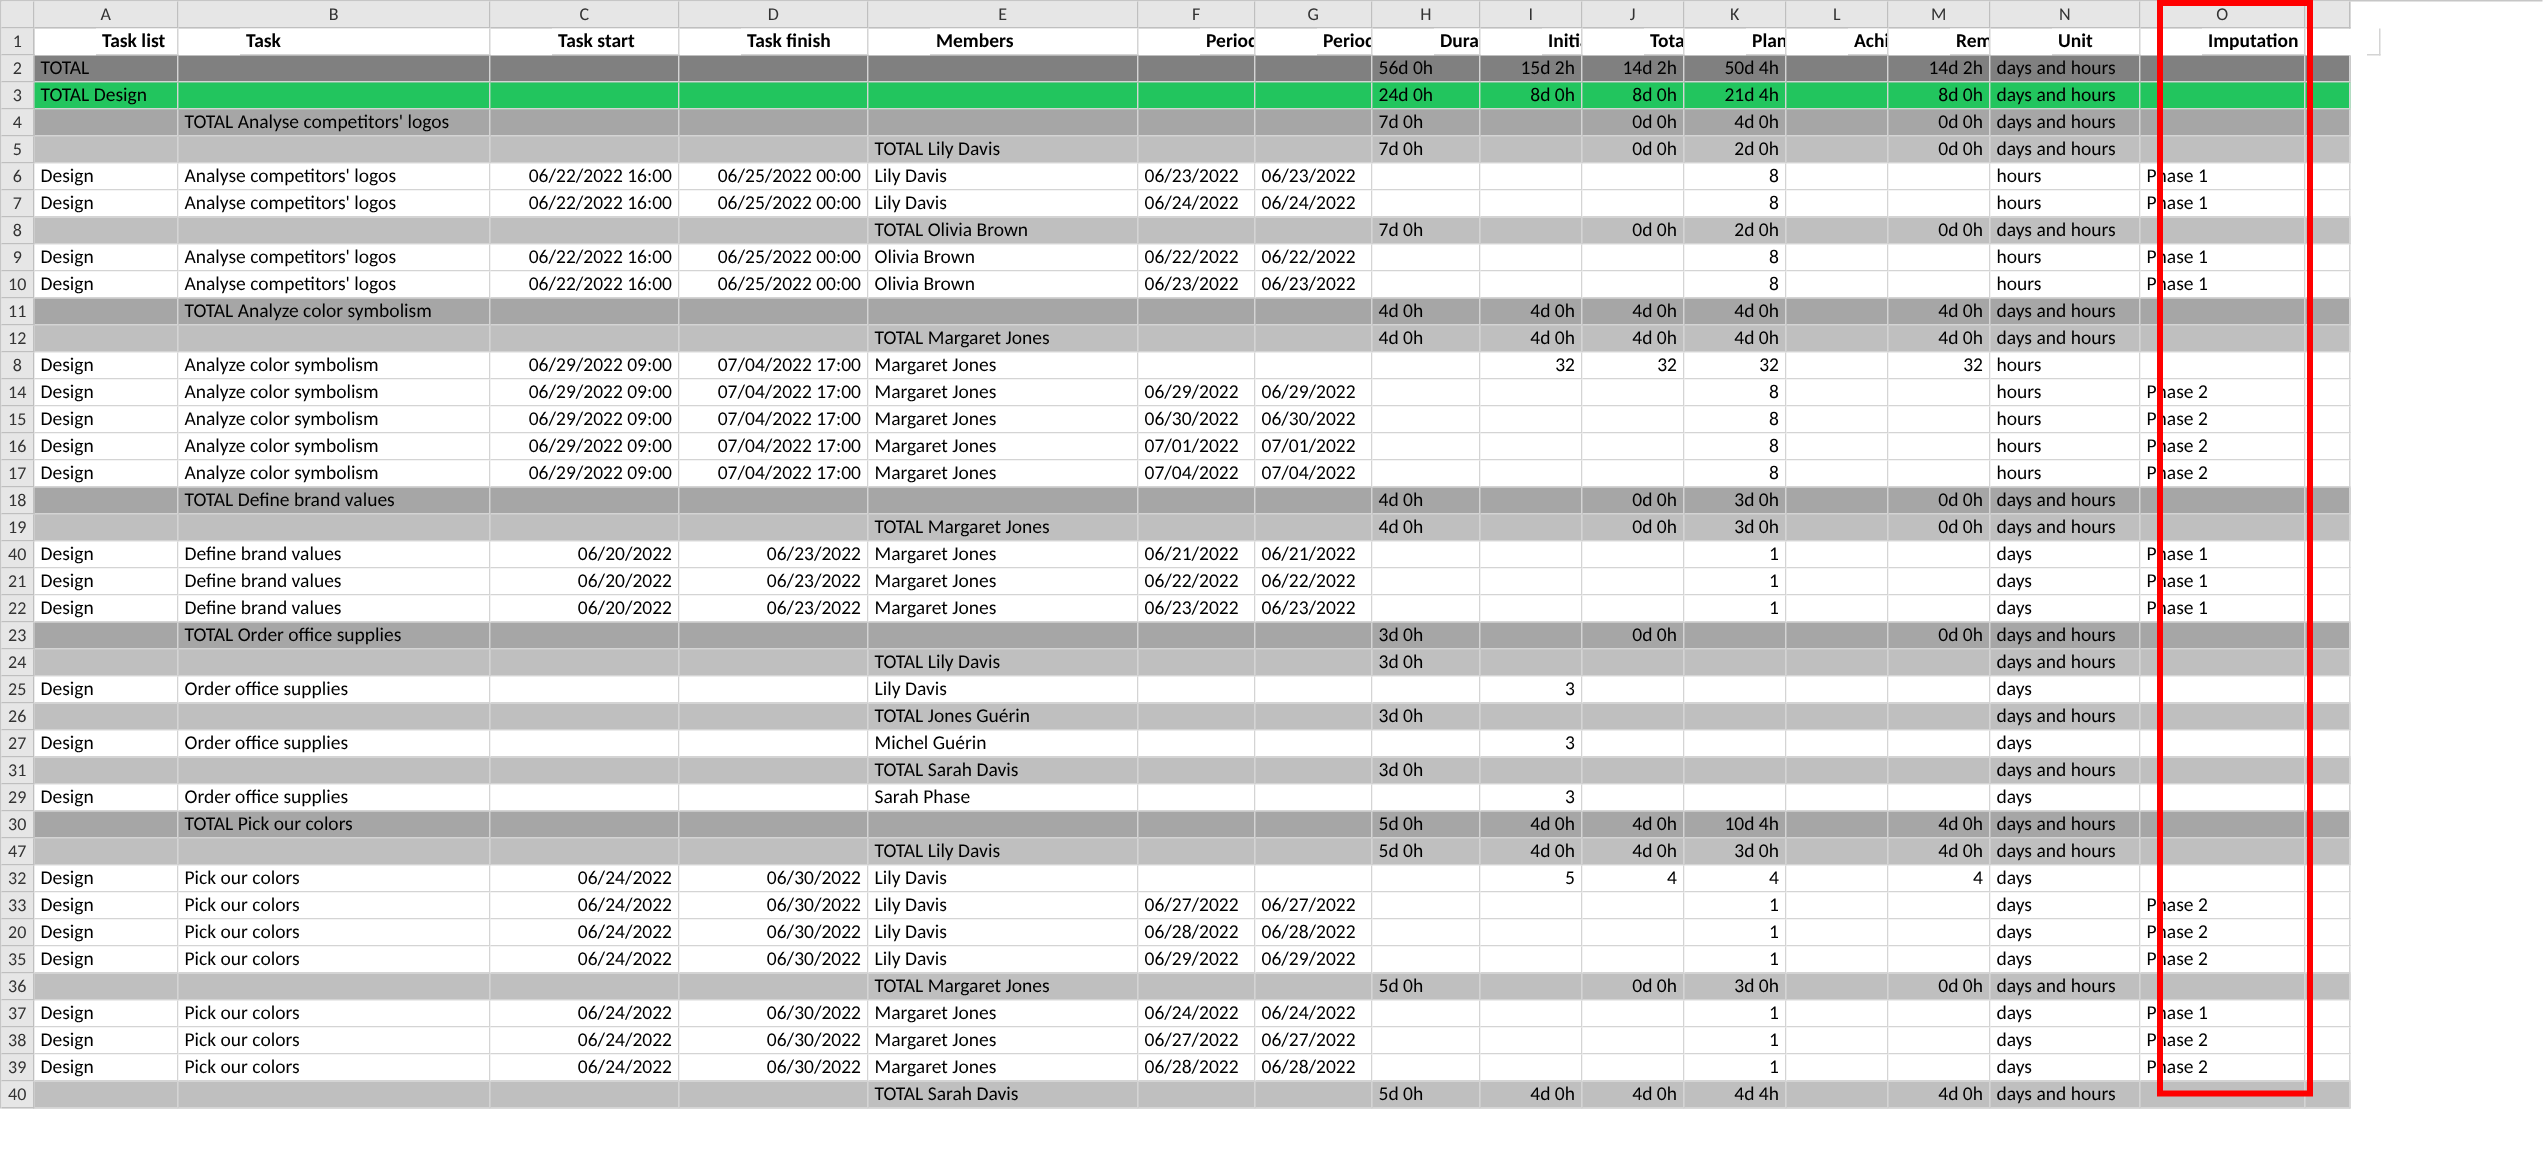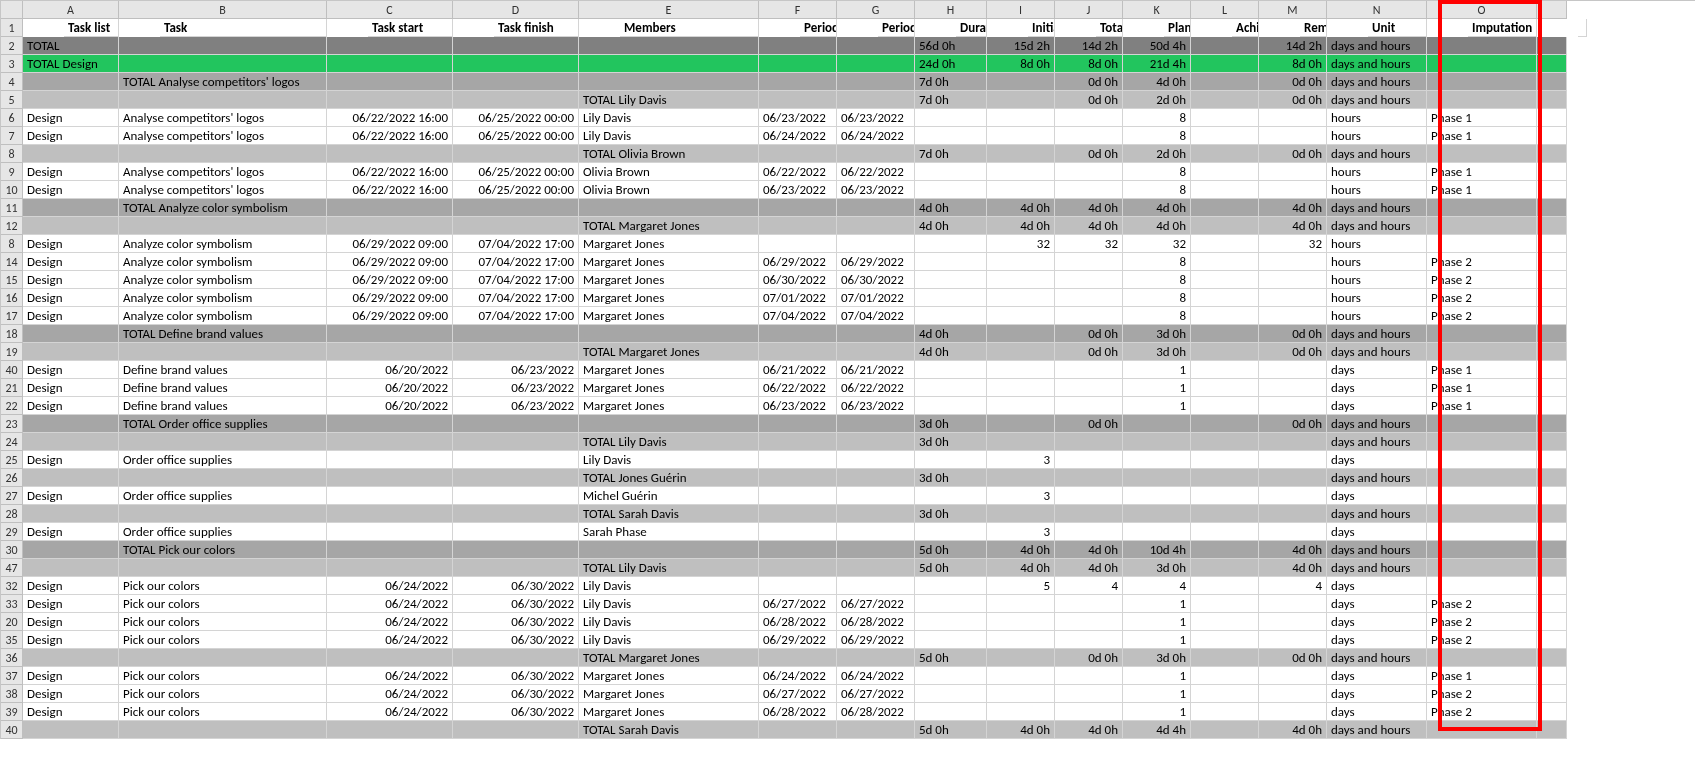--- a/index.html
+++ b/index.html
@@ -532,21 +532,21 @@
       <div class="cell"></div>
       <div class="cell"></div>
       <div class="cell num">3</div>
       <div class="cell num"></div>
       <div class="cell num"></div>
       <div class="cell num"></div>
       <div class="cell num"></div>
       <div class="cell">days</div>
       <div class="cell"></div>
       <div class="cell"></div>
-      <div class="cell rowhdr">28</div>
+      <div class="cell rowhdr">31</div>
       <div class="cell g4"></div>
       <div class="cell g4"></div>
       <div class="cell g4 num"></div>
       <div class="cell g4 num"></div>
       <div class="cell g4">TOTAL Sarah Davis</div>
       <div class="cell g4"></div>
       <div class="cell g4"></div>
       <div class="cell g4">3d 0h</div>
       <div class="cell g4 num"></div>
       <div class="cell g4 num"></div>

